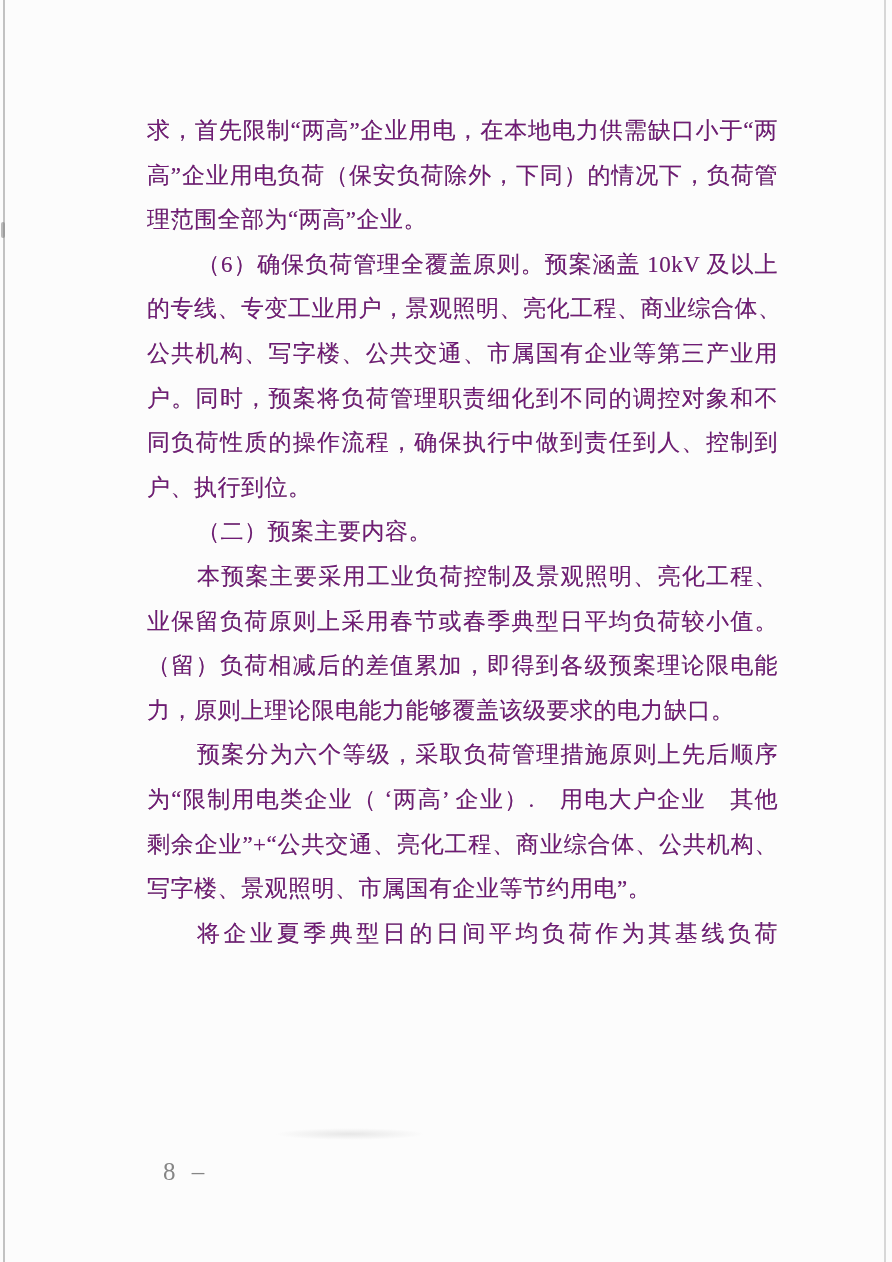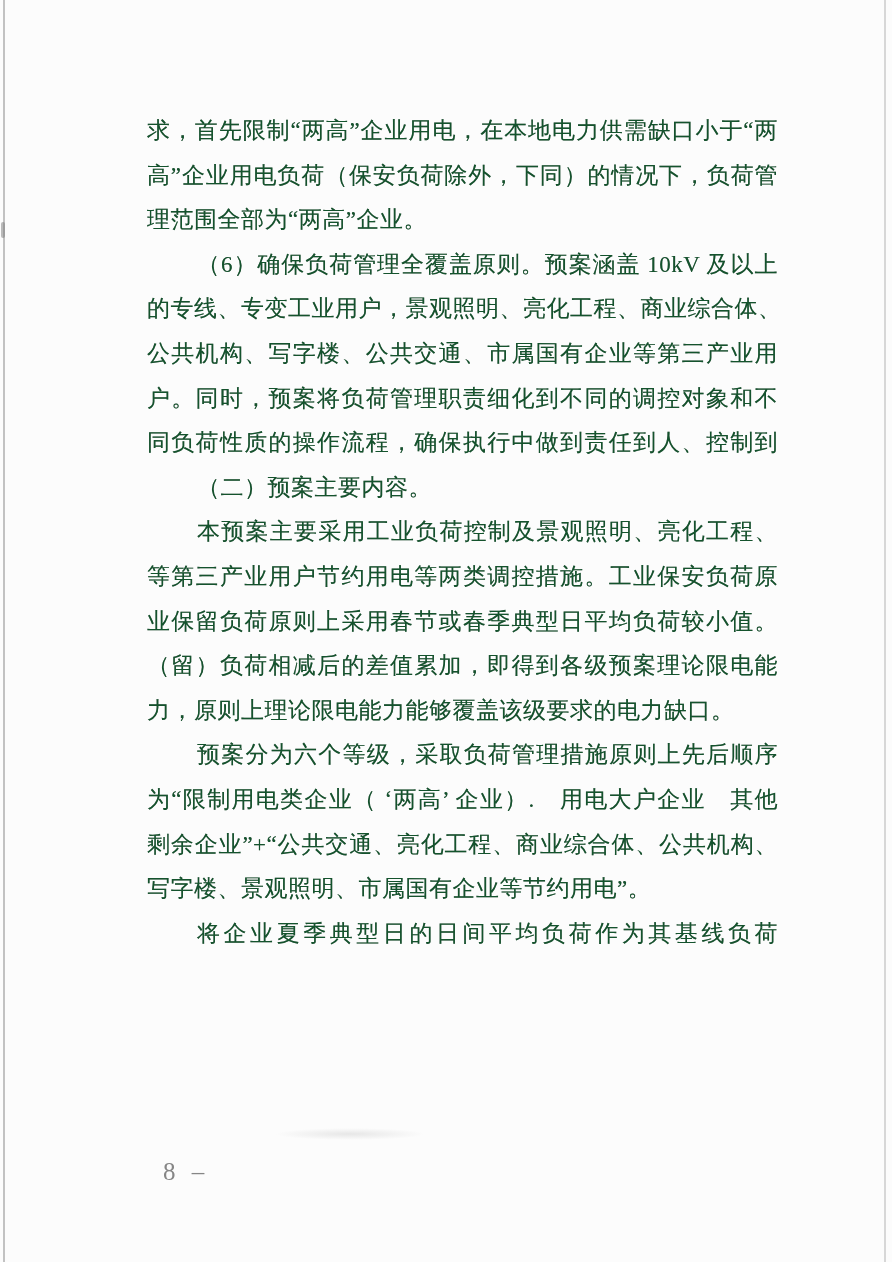--- a/index.html
+++ b/index.html
@@ -53,21 +53,21 @@
   }
   .ln {
     margin: 0;
     height: 44.6px;
     line-height: 44.6px;
     font-size: 23px;
     letter-spacing: 0.5px;
     white-space: nowrap;
     text-align: justify;
     text-align-last: justify;
-    color: #14532d;
+    color: #701a75;
     text-shadow: 0 0 0.5px rgba(70,70,70,0.55);
     overflow: hidden;
   }
   .ln.indent { padding-left: 50px; }
   .ln.end {
     text-align: right;
     text-align-last: left;
   }
   .pagenum {
     position: absolute;
@@ -92,23 +92,23 @@
 
   <main class="textblock">
     <p class="ln">求，首先限制“两高”企业用电，在本地电力供需缺口小于“两</p>
     <p class="ln">高”企业用电负荷（保安负荷除外，下同）的情况下，负荷管</p>
     <p class="ln end">理范围全部为“两高”企业。</p>
     <p class="ln indent">（6）确保负荷管理全覆盖原则。预案涵盖 10kV 及以上</p>
     <p class="ln">的专线、专变工业用户，景观照明、亮化工程、商业综合体、</p>
     <p class="ln">公共机构、写字楼、公共交通、市属国有企业等第三产业用</p>
     <p class="ln">户。同时，预案将负荷管理职责细化到不同的调控对象和不</p>
     <p class="ln">同负荷性质的操作流程，确保执行中做到责任到人、控制到</p>
+    <p class="ln end">户、执行到位。</p>
     <p class="ln indent end">（二）预案主要内容。</p>
     <p class="ln indent">本预案主要采用工业负荷控制及景观照明、亮化工程、</p>
-    <p class="ln">等第三产业用户节约用电等两类调控措施。工业保安负荷原</p>
     <p class="ln">业保留负荷原则上采用春节或春季典型日平均负荷较小值。</p>
     <p class="ln">（留）负荷相减后的差值累加，即得到各级预案理论限电能</p>
     <p class="ln end">力，原则上理论限电能力能够覆盖该级要求的电力缺口。</p>
     <p class="ln indent">预案分为六个等级，采取负荷管理措施原则上先后顺序</p>
     <p class="ln">为“限制用电类企业（ ‘两高’ 企业）.　用电大户企业　其他</p>
     <p class="ln">剩余企业”+“公共交通、亮化工程、商业综合体、公共机构、</p>
     <p class="ln end">写字楼、景观照明、市属国有企业等节约用电”。</p>
     <p class="ln indent">将企业夏季典型日的日间平均负荷作为其基线负荷</p>
   </main>
 

